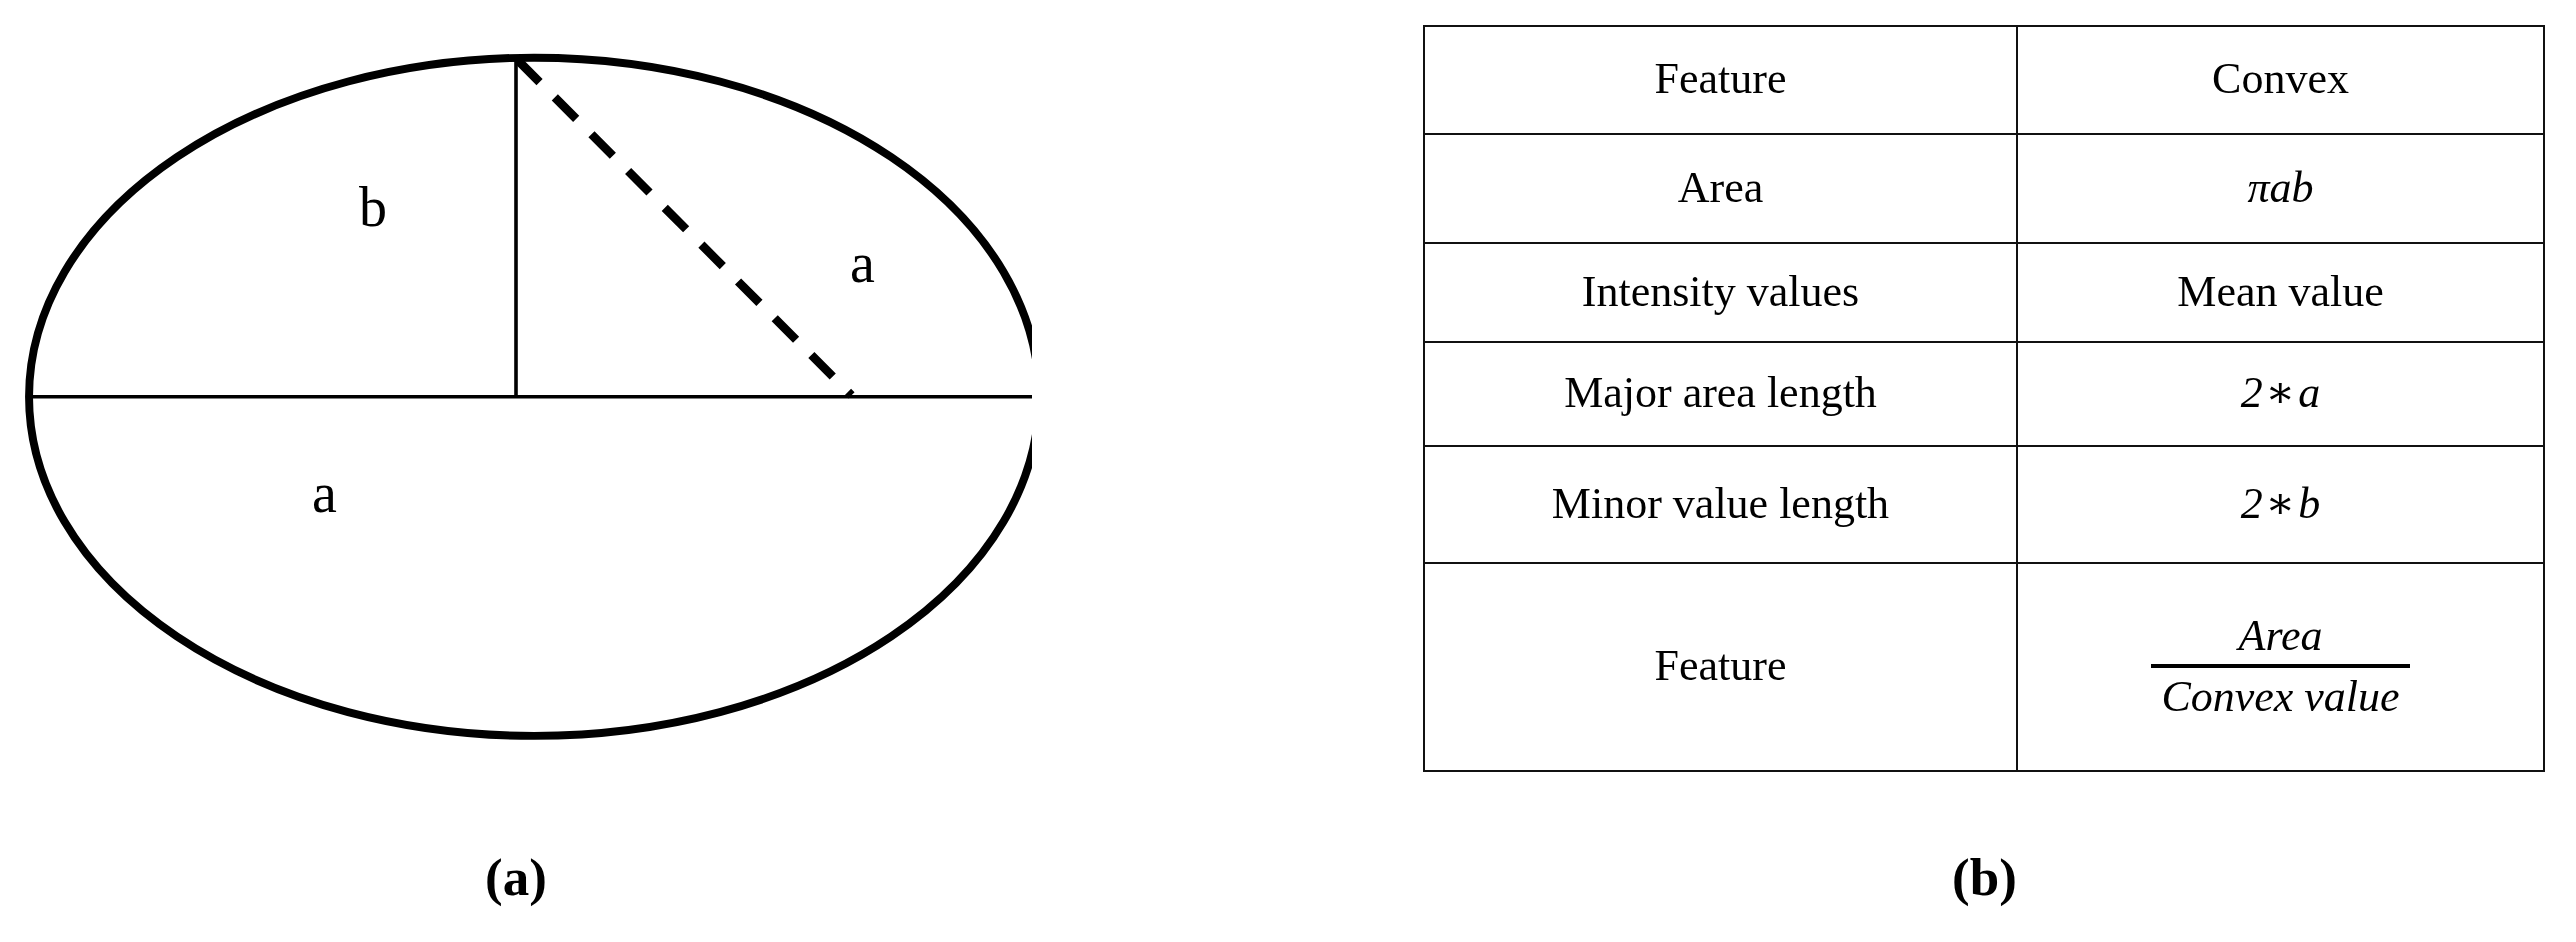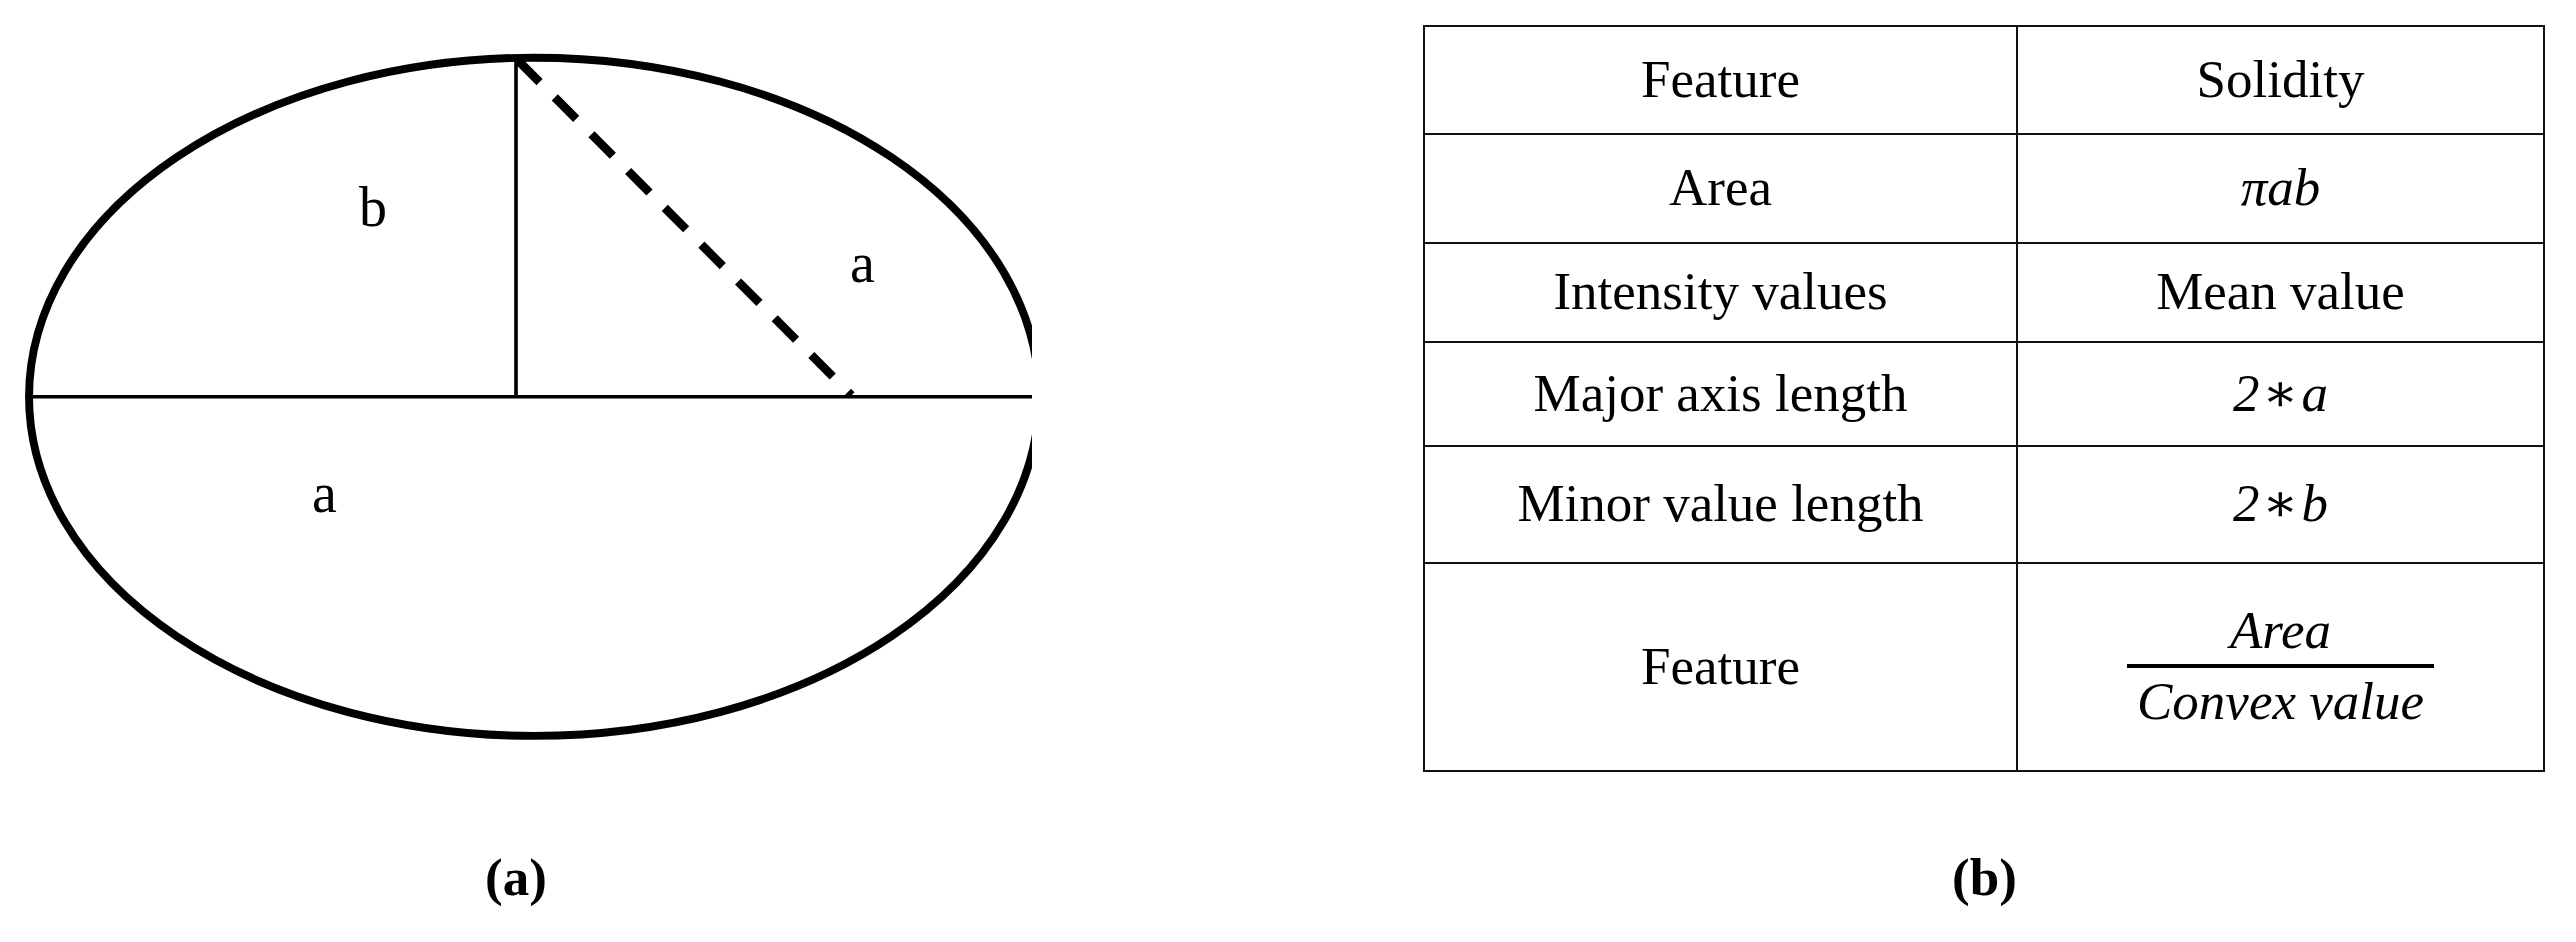--- a/index.html
+++ b/index.html
@@ -69,21 +69,21 @@
   }
   #feature-table col.col-feature { width: 593px; }
   #feature-table col.col-formula { width: 527px; }
 
   #feature-table th,
   #feature-table td {
     border: 2.2px solid #111111;
     text-align: center;
     vertical-align: middle;
     font-family: "Liberation Serif", "DejaVu Serif", serif;
-    font-size: 53px;
+    font-size: 44px;
     font-weight: normal;
     line-height: 1.05;
     padding: 0 7.2px;
     color: #000;
   }
   #feature-table tr.row-header th { height: 106px; }
   #feature-table tr.row-area td { height: 107px; }
   #feature-table tr.row-intensity td { height: 97px; }
   #feature-table tr.row-major td { height: 102px; }
   #feature-table tr.row-minor td { height: 115px; }
@@ -170,39 +170,39 @@
   <div class="panel" id="panel-b">
 
     <table id="feature-table">
       <colgroup>
         <col class="col-feature">
         <col class="col-formula">
       </colgroup>
       <thead>
         <tr class="row-header">
           <th>Feature</th>
-          <th>Solidity</th>
+          <th>Convex</th>
         </tr>
       </thead>
       <tbody>
 
         <tr class="row-area">
           <td>Area</td>
           <td>
             <span class="formula-italic">π</span><span class="formula-italic">ab</span>
           </td>
         </tr>
 
         <tr class="row-intensity">
           <td>Intensity values</td>
           <td class="formula-plain">Mean value</td>
         </tr>
 
         <tr class="row-major">
-          <td>Major axis length</td>
+          <td>Major area length</td>
           <td>
             <span class="formula-italic">2</span><span class="op-star">∗</span><span class="formula-italic">a</span>
           </td>
         </tr>
 
         <tr class="row-minor">
           <td>Minor value length</td>
           <td>
             <span class="formula-italic">2</span><span class="op-star">∗</span><span class="formula-italic">b</span>
           </td>

